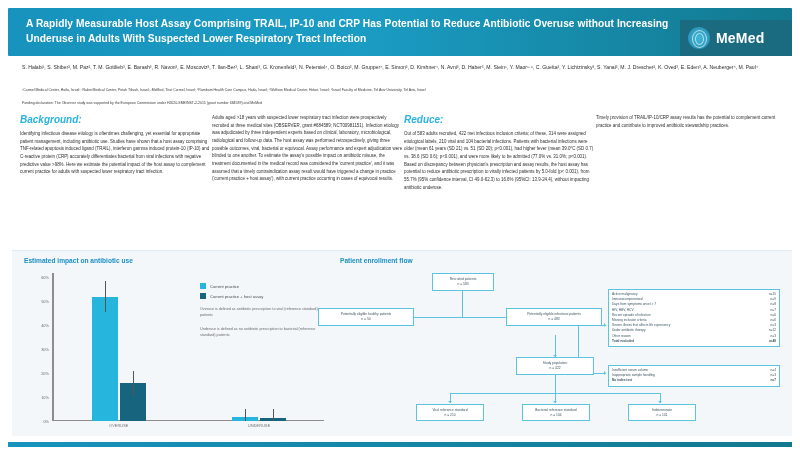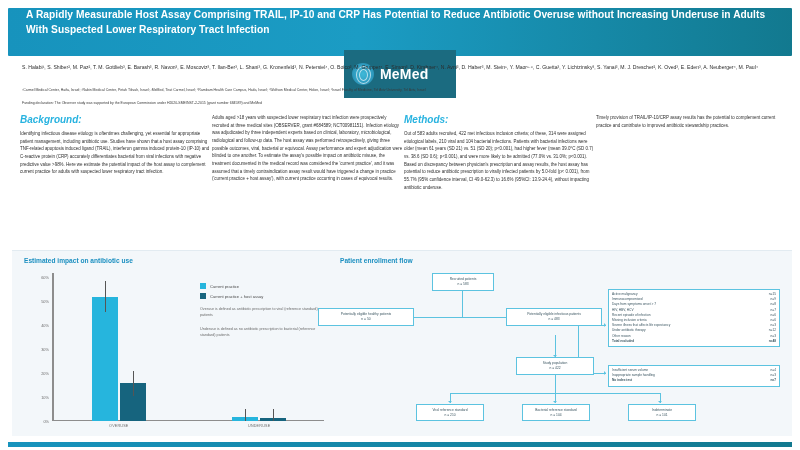--- a/index.html
+++ b/index.html
@@ -14,34 +14,33 @@
     width: 800px; height: 450px;
     background: #ffffff;
   }
 
   
   .header {
     position: absolute; left: 8px; top: 8px; right: 8px; height: 48px;
     background: linear-gradient(90deg, #1793bd 0%, #1b9cc4 45%, #12798f 100%);
     display: flex; align-items: center;
     border-radius: 1px;
-    flex-direction: column;
   }
   .header-title {
     flex: 1 1 auto;
     color: #ffffff;
     font-size: 10.2px;
     font-weight: bold;
     line-height: 1.45;
     padding: 0 10px 0 18px;
     letter-spacing: 0.05px;
   }
   .logo-box {
     flex: 0 0 auto;
-    width: 112px; height: 48px;
+    width: 112px; height: 36px;
     background: #1b6b80;
     display: flex; align-items: center; gap: 6px;
     padding-left: 8px;
     margin-top: 12px;
   }
   .logo-mark {
     width: 22px; height: 22px; border-radius: 50%;
     background: radial-gradient(circle at 50% 50%, #3fb9d8 0%, #2f9cc0 60%, #1f7f9e 100%);
     position: relative; flex: 0 0 auto;
     overflow: hidden;
@@ -195,21 +194,21 @@
 
   <div class="cols">
     <div class="col">
       <div class="col-title">Background:</div>
       <div class="col-body">Identifying infectious disease etiology is oftentimes challenging, yet essential for appropriate patient management, including antibiotic use. Studies have shown that a host assay comprising TNF-related apoptosis induced ligand (TRAIL), interferon gamma induced protein-10 (IP-10) and C-reactive protein (CRP) accurately differentiates bacterial from viral infections with negative predictive value &gt;98%. Here we estimate the potential impact of the host assay to complement current practice for adults with suspected lower respiratory tract infection.</div>
     </div>
     <div class="col">
       <div class="col-body">Adults aged &gt;18 years with suspected lower respiratory tract infection were prospectively recruited at three medical sites (OBSERVER, grant #684589; NCT00981151). Infection etiology was adjudicated by three independent experts based on clinical, laboratory, microbiological, radiological and follow-up data. The host assay was performed retrospectively, giving three possible outcomes, viral, bacterial or equivocal. Assay performance and expert adjudication were blinded to one another. To estimate the assay's possible impact on antibiotic misuse, the treatment documented in the medical record was considered the 'current practice', and it was assumed that a timely contraindication assay result would have triggered a change in practice ('current practice + host assay'), with current practice occurring in cases of equivocal results.</div>
     </div>
     <div class="col">
-      <div class="col-title">Methods:</div>
+      <div class="col-title">Reduce:</div>
       <div class="col-body">Out of 583 adults recruited, 422 met infectious inclusion criteria; of these, 314 were assigned etiological labels, 210 viral and 104 bacterial infections. Patients with bacterial infections were older (mean 61 years (SD 21) vs. 51 (SD 20); p&lt;0.001), had higher fever (mean 39.0°C (SD 0.7) vs. 38.6 (SD 0.6); p&lt;0.001), and were more likely to be admitted (77.0% vs. 31.0%; p&lt;0.001). Based on discrepancy between physician's prescription and assay results, the host assay has potential to reduce antibiotic prescription to virally infected patients by 5.0-fold (p&lt; 0.001), from 55.7% (95% confidence interval, CI 49.0-62.3) to 16.6% (95%CI: 13.9-24.4), without impacting antibiotic underuse.</div>
     </div>
     <div class="col">
       <div class="col-body">Timely provision of TRAIL/IP-10/CRP assay results has the potential to complement current practice and contribute to improved antibiotic stewardship practices.</div>
     </div>
   </div>
 
   <div class="lower">
 
     <div class="panel-title" id="chart-title">Estimated impact on antibiotic use</div>

